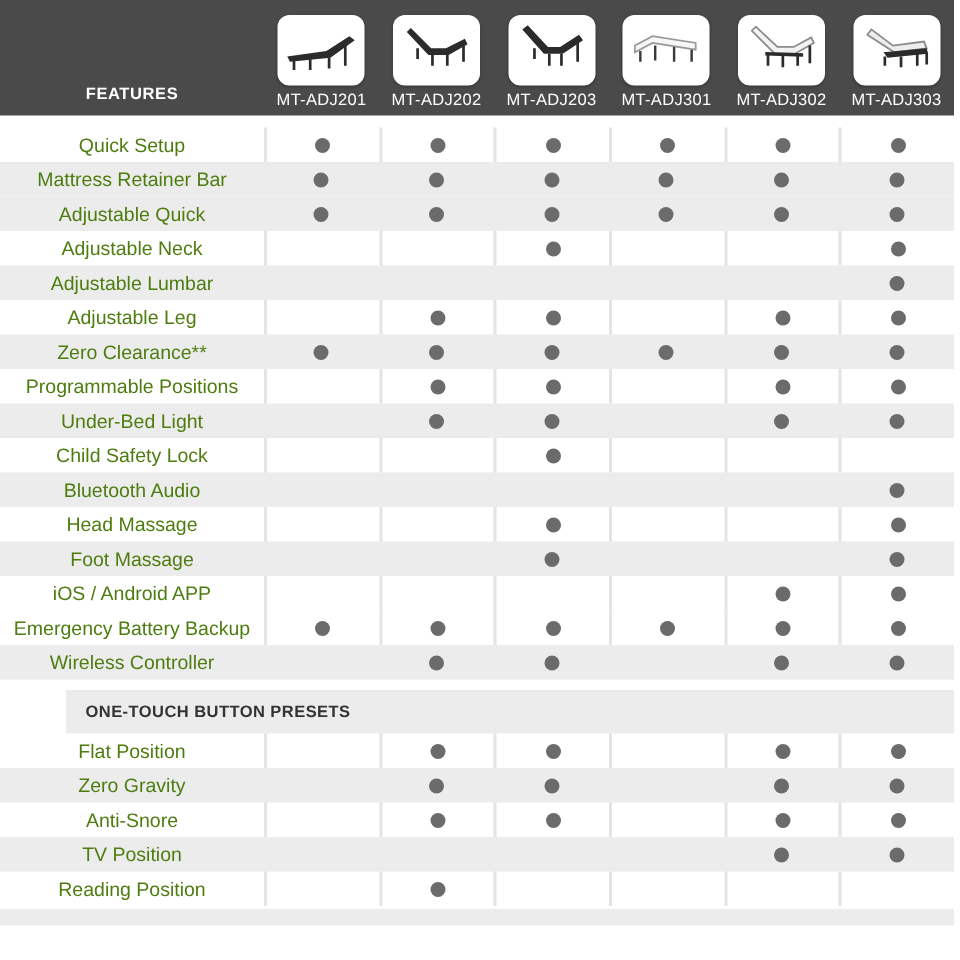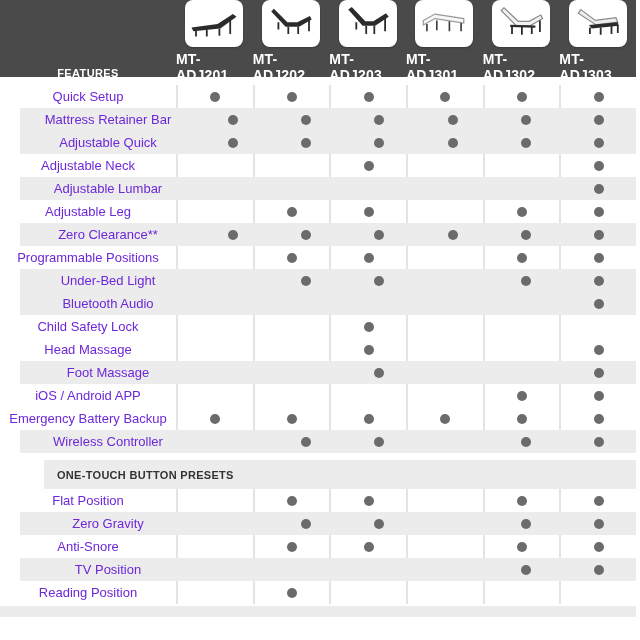--- a/index.html
+++ b/index.html
@@ -22,33 +22,33 @@
     padding-bottom:4px;
   }
   .product-tile{
     width:58px;height:47px;background:#ffffff;border-radius:8px;
     display:flex;align-items:center;justify-content:center;
     box-shadow:0 1px 2px rgba(0,0,0,.25);
     cursor:pointer;
   }
   .product-tile svg{display:block;}
   .product-label{
-    color:#ffffff;font-size:14px;font-weight:bold;margin-top:4px;
+    color:#ffffff;font-size:11px;font-weight:normal;margin-top:4px;
     letter-spacing:.2px;
   }
   
   .cmp-body{margin-top:8px;}
   .row{
     height:23px;display:grid;grid-template-columns:176px repeat(6,1fr);
   }
-  .row.gray{background:#ececec;margin-left:20px;}
+  .row.gray{background:#ececec;}
   .cell{display:flex;align-items:center;justify-content:center;}
   .row.white .cell + .cell{border-left:2px solid #e4e4e4;}
   .cell.feature{
-    font-size:13px;color:#6d28d9;text-align:center;line-height:1;
+    font-size:13px;color:#4d7c0f;text-align:center;line-height:1;
     padding:0 4px;
   }
   .dot{
     width:10px;height:10px;border-radius:50%;background:#6b6b6b;display:block;
   }
   .section-band{
     height:29px;background:#ececec;margin-top:7px;
     display:flex;align-items:center;padding-left:13px;
     font-size:11px;font-weight:bold;color:#333333;letter-spacing:.3px;margin-left:44px;
   }
@@ -290,41 +290,41 @@
           <span class="dot"></span>
         </div>
         <div class="cell val"></div>
         <div class="cell val">
           <span class="dot"></span>
         </div>
         <div class="cell val">
           <span class="dot"></span>
         </div>
       </div>
+      <div class="row white">
+        <div class="cell feature">Child Safety Lock</div>
+        <div class="cell val"></div>
+        <div class="cell val"></div>
+        <div class="cell val">
+          <span class="dot"></span>
+        </div>
+        <div class="cell val"></div>
+        <div class="cell val"></div>
+        <div class="cell val"></div>
+      </div>
       <div class="row gray">
         <div class="cell feature">Bluetooth Audio</div>
         <div class="cell val"></div>
         <div class="cell val"></div>
         <div class="cell val"></div>
         <div class="cell val"></div>
         <div class="cell val"></div>
         <div class="cell val">
           <span class="dot"></span>
         </div>
-      </div>
-      <div class="row white">
-        <div class="cell feature">Child Safety Lock</div>
-        <div class="cell val"></div>
-        <div class="cell val"></div>
-        <div class="cell val">
-          <span class="dot"></span>
-        </div>
-        <div class="cell val"></div>
-        <div class="cell val"></div>
-        <div class="cell val"></div>
       </div>
       <div class="row white">
         <div class="cell feature">Head Massage</div>
         <div class="cell val"></div>
         <div class="cell val"></div>
         <div class="cell val">
           <span class="dot"></span>
         </div>
         <div class="cell val"></div>
         <div class="cell val"></div>

